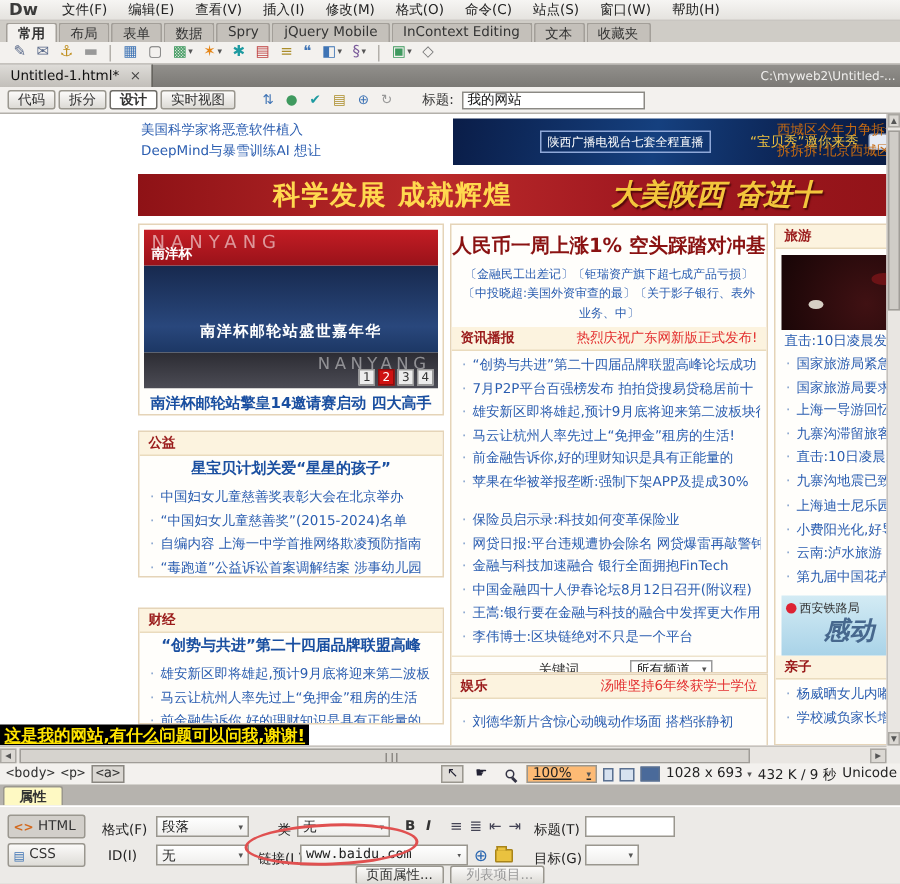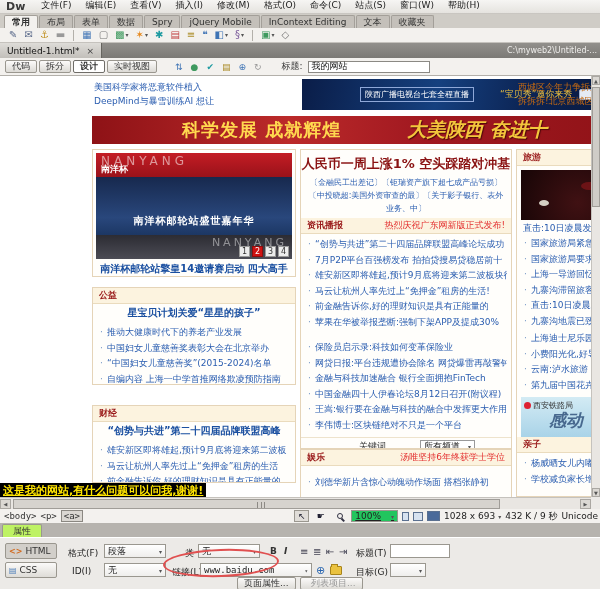--- a/index.html
+++ b/index.html
@@ -3,21 +3,21 @@
 <meta charset="utf-8">
 <style>
   * { margin:0; padding:0; box-sizing:border-box; }
   html,body { background:#d6d3ce; }
   #app {
     position:relative; width:600px; height:589px; overflow:hidden;
     font-family:"DejaVu Sans","Liberation Sans",sans-serif; font-size:9px; color:#222;
     background:#eceae7; user-select:none;
   }
   
-  .menubar{position:absolute;top:0;left:0;right:0;height:14px;background:linear-gradient(#f6f5f3,#e5e3df);border-bottom:1px solid #c9c6c1;display:flex;align-items:flex-end;}
+  .menubar{position:absolute;top:0;left:0;right:0;height:14px;background:linear-gradient(#f6f5f3,#e5e3df);border-bottom:1px solid #c9c6c1;display:flex;align-items:center;}
   .dw-logo{font-weight:bold;font-size:11px;color:#3b3b3b;padding:0 9px 0 6px;letter-spacing:0;}
   .menu-item{padding:1px 7px;white-space:nowrap;}
   
   .insert-tabs{position:absolute;top:14px;left:0;right:0;height:14px;background:#cfccc6;display:flex;align-items:flex-end;padding-left:4px;}
   .itab{height:13px;display:flex;align-items:center;padding:0 7px;border:1px solid #a39f99;border-bottom:none;border-radius:2px 2px 0 0;background:#c4c0ba;margin-right:1px;color:#333;white-space:nowrap;}
   .itab.active{background:#f3f1ee;font-weight:bold;}
   
   .insert-icons{position:absolute;top:28px;left:0;right:0;height:15px;background:#f3f1ee;border-bottom:1px solid #c5c2bd;display:flex;align-items:center;padding-left:9px;gap:7px;}
   .ic{font-size:10px;line-height:1;display:inline-flex;align-items:center;}
   .dd{font-size:6px;color:#555;margin-left:1px;}
@@ -98,27 +98,27 @@
   .grip::before{content:"";position:absolute;left:3px;top:0;bottom:0;border-left:1px solid #8d8a85;}
   
   .status-bar{position:absolute;top:509px;left:0;right:0;height:14px;background:#f3f1ee;display:flex;align-items:center;padding:0 2px;}
   .tagsel{display:flex;align-items:center;gap:4px;font-family:"DejaVu Sans Mono","Liberation Mono",monospace;font-size:9px;color:#333;padding-left:2px;}
   .tag-active{border:1px solid #8a8781;background:#dad7d2;padding:0 2px;}
   .sb-right{margin-left:auto;display:flex;align-items:center;gap:4px;white-space:nowrap;overflow:hidden;}
   .sb-ic{width:15px;height:12px;display:flex;align-items:center;justify-content:center;border:1px solid transparent;font-size:9px;color:#223;cursor:pointer;}
   .sb-ic.sel{border:1px solid #9a978f;background:#e0ddd8;}
   .mag{width:6px;height:6px;border:1.5px solid #334;border-radius:50%;position:relative;}
   .mag::after{content:"";position:absolute;width:4px;height:1.5px;background:#334;right:-3px;bottom:-2px;transform:rotate(45deg);}
-  .zoom-dd{height:12px;border:1px solid #9a978f;background:#22c55e;display:flex;align-items:center;gap:9px;padding:0 3px;color:#222;cursor:pointer;text-decoration:underline;}
+  .zoom-dd{height:12px;border:1px solid #9a978f;background:#fdba74;display:flex;align-items:center;gap:9px;padding:0 3px;color:#222;cursor:pointer;text-decoration:underline;}
   .mon{border:1px solid #5a7090;background:#d7e2f0;display:inline-block;cursor:pointer;}
   .mon1{width:7px;height:9px;}.mon2{width:10px;height:9px;}.mon3{width:13px;height:10px;background:#4a6a9a;}
   .sb-txt{color:#222;display:flex;align-items:center;gap:2px;}
   
   .prop-tabrow{position:absolute;top:523px;left:0;right:0;height:14px;background:#b6b3ae;}
-  .prop-tab{position:absolute;left:2px;top:1px;height:13px;background:#bef264;border:1px solid #9a978f;border-bottom:none;border-radius:2px 2px 0 0;display:flex;align-items:center;padding:0 10px;color:#333;font-weight:normal;}
+  .prop-tab{position:absolute;left:2px;top:1px;height:13px;background:#fef9c3;border:1px solid #9a978f;border-bottom:none;border-radius:2px 2px 0 0;display:flex;align-items:center;padding:0 10px;color:#333;font-weight:bold;}
   .prop-panel{position:absolute;top:537px;left:0;right:0;height:52px;background:#eceae7;border-top:1px solid #fff;}
   .pbtn{position:absolute;left:5px;width:52px;height:16px;border:1px solid #9a978f;border-radius:2px;background:linear-gradient(#fbfaf9,#dedcd7);display:flex;align-items:center;gap:3px;padding:0 3px;color:#333;cursor:pointer;}
   .pbtn.pressed{background:#d2cfca;}
   .pbtn .bico{font-size:8px;font-weight:bold;}
   .html-ico{color:#d2691e;}
   .css-ico{color:#3f74b5;}
   .plabel{position:absolute;color:#222;white-space:nowrap;}
   .pselect{position:absolute;height:14px;border:1px solid #9a978f;background:linear-gradient(#fff,#efeeec);display:flex;align-items:center;padding:0 3px;color:#222;cursor:pointer;}
   .pselect .dd{margin-left:auto;}
   .ptext{position:absolute;height:14px;border:1px solid #9a978f;background:#fff;display:flex;align-items:center;padding:0 3px;color:#111;}
@@ -266,21 +266,20 @@
         </div>
         <div class="slide-caption">南洋杯邮轮站擎皇14邀请赛启动 四大高手</div>
       </div>
 
       <div class="col-box" style="left:0;top:208px;width:204px;height:98px;">
         <div class="sec-bar">
           <span>公益</span>
         </div>
         <div class="feature">星宝贝计划关爱“星星的孩子”</div>
         <ul class="news">
-          <li>推动大健康时代下的养老产业发展</li>
           <li>中国妇女儿童慈善奖表彰大会在北京举办</li>
           <li>“中国妇女儿童慈善奖”(2015-2024)名单</li>
           <li>自编内容 上海一中学首推网络欺凌预防指南</li>
           <li>“毒跑道”公益诉讼首案调解结案 涉事幼儿园</li>
         </ul>
       </div>
 
       <div class="col-box" style="left:0;top:326px;width:204px;height:78px;">
         <div class="sec-bar">
           <span>财经</span>

